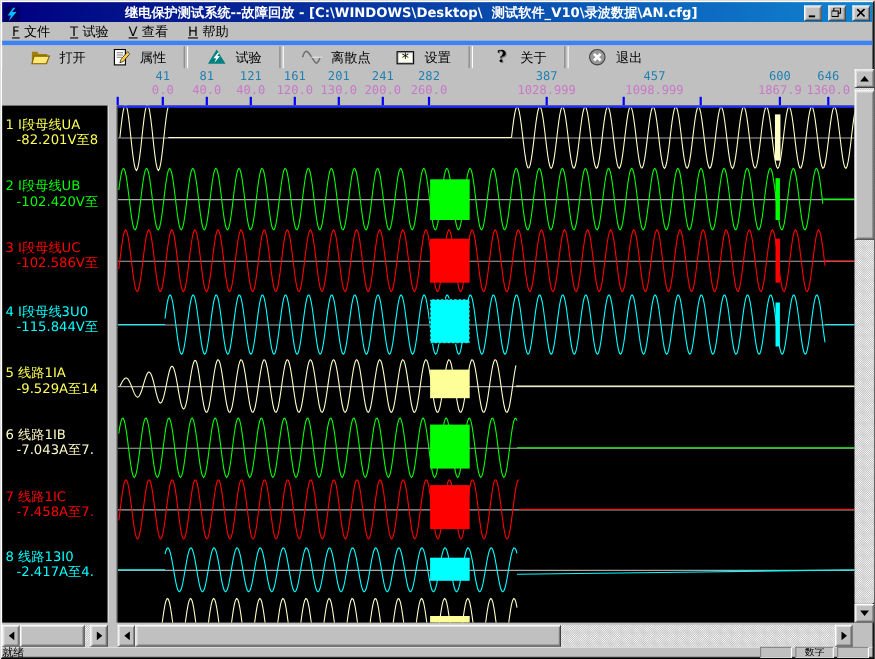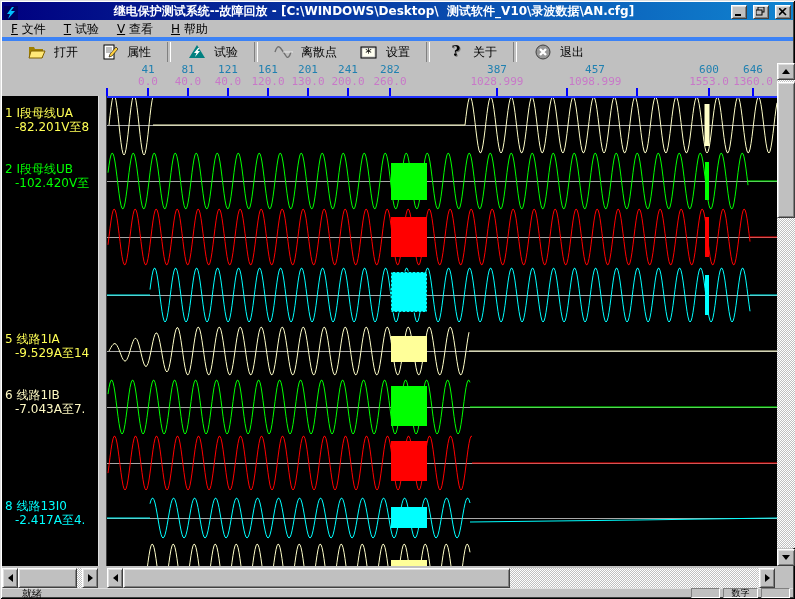--- a/index.html
+++ b/index.html
@@ -47,21 +47,21 @@
           background-position:0 0,1px 1px;background-size:2px 2px;}
   .sb{position:absolute;}
   .sb-part{position:absolute;display:flex;align-items:center;justify-content:center;}
   .arr-u{width:0;height:0;border:4px solid transparent;border-bottom:5px solid #000;margin-top:-4px;}
   .arr-d{width:0;height:0;border:4px solid transparent;border-top:5px solid #000;margin-bottom:-4px;}
   .arr-l{width:0;height:0;border:4px solid transparent;border-right:5px solid #000;margin-left:-4px;}
   .arr-r{width:0;height:0;border:4px solid transparent;border-left:5px solid #000;margin-right:-4px;}
   
   .statusbar{position:absolute;left:2px;top:588px;width:791px;height:10px;border-top:1px solid #dfdfdf;
              font-size:10px;line-height:10px;display:flex;align-items:center;}
-  .st-ready{padding-left:20px;flex:1;}
+  .st-ready{padding-left:0;flex:1;}
   .st-panel{display:inline-block;height:8px;margin-right:3px;border:1px solid;border-color:#808080 #fff #fff #808080;
             font-size:9px;line-height:8px;text-align:center;overflow:hidden;}
 </style>
 </head>
 <body>
 
 <div class="win">
 
   <div class="titlebar">
     <span class="app-icon">
@@ -220,43 +220,55 @@
       <div class="rlabel" style="left: 531px; margin-left: 28px;">
         <div class="rl-top" style="color: rgb(32, 128, 176);">457</div>
         <div class="rl-bot" style="color: rgb(200, 120, 200);">1098.999</div>
       </div>
       <div class="rlabel" style="left: 601px;">
         <div class="rl-top" style="color: rgb(32, 128, 176); margin-top: 41px;">527</div>
         <div class="rl-bot" style="color: rgb(200, 120, 200);">1168.999</div>
       </div>
       <div class="rlabel" style="left: 673px; text-align: center;">
         <div class="rl-top" style="color: rgb(32, 128, 176);">600</div>
-        <div class="rl-bot" style="color: rgb(200, 120, 200);">1553.0</div>
+        <div class="rl-bot" style="color: rgb(200, 120, 200);">1867.9</div>
       </div>
       <div class="rlabel" style="left: 717px;">
         <div class="rl-top" style="color: rgb(32, 128, 176);">646</div>
         <div class="rl-bot" style="color: rgb(200, 120, 200);">1360.0</div>
       </div>
     </div>
   <div class="labels" id="labels">
       <div class="ch-label" style="top: 10px; color: rgb(255, 255, 85);">
         <div class="ch-l1">1 Ⅰ段母线UA</div>
         <div class="ch-l2">-82.201V至8</div>
       </div>
       <div class="ch-label" style="top: 66px; color: rgb(0, 255, 0);">
         <div class="ch-l1">2 Ⅰ段母线UB</div>
         <div class="ch-l2">-102.420V至</div>
       </div>
+      <div class="ch-label" style="top: 122px; color: rgb(255, 0, 0);">
+        <div class="ch-l1">3 Ⅰ段母线UC</div>
+        <div class="ch-l2">-102.586V至</div>
+      </div>
+      <div class="ch-label" style="top: 180px; color: rgb(0, 255, 255);">
+        <div class="ch-l1">4 Ⅰ段母线3U0</div>
+        <div class="ch-l2">-115.844V至</div>
+      </div>
       <div class="ch-label" style="top: 236px; color: rgb(255, 255, 85);">
         <div class="ch-l1">5 线路1IA</div>
         <div class="ch-l2">-9.529A至14</div>
       </div>
       <div class="ch-label" style="top: 292px; color: #fef9c3;">
         <div class="ch-l1">6 线路1IB</div>
         <div class="ch-l2">-7.043A至7.</div>
+      </div>
+      <div class="ch-label" style="top: 348px; color: rgb(255, 0, 0);">
+        <div class="ch-l1">7 线路1IC</div>
+        <div class="ch-l2">-7.458A至7.</div>
       </div>
       <div class="ch-label" style="top: 403px; color: rgb(0, 255, 255);">
         <div class="ch-l1">8 线路13I0</div>
         <div class="ch-l2">-2.417A至4.</div>
       </div>
     </div>
   <div class="splitter"></div>
   <div class="waveview">
     <svg id="wavesvg" width="670" height="470" viewBox="0 0 670 470">
         <line x1="0" y1="29.5" x2="670" y2="29.5" stroke="#a8a8a8" stroke-width="1"></line>

